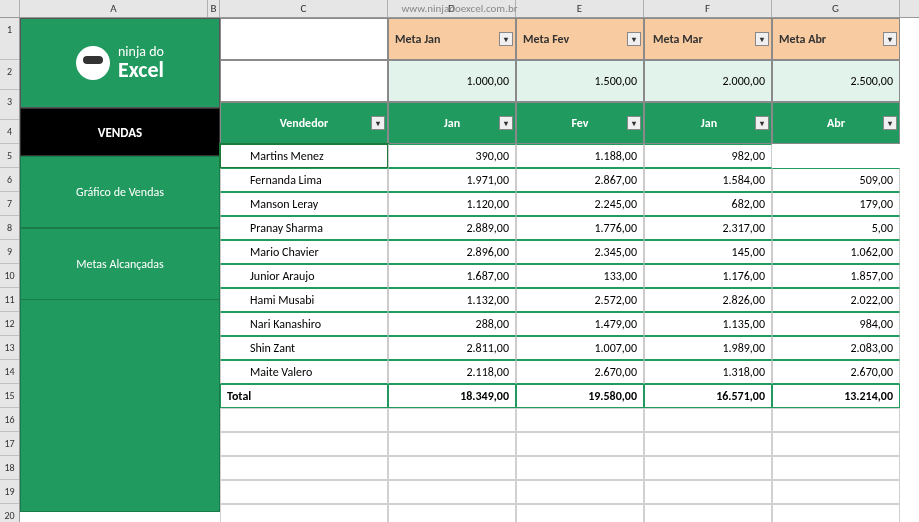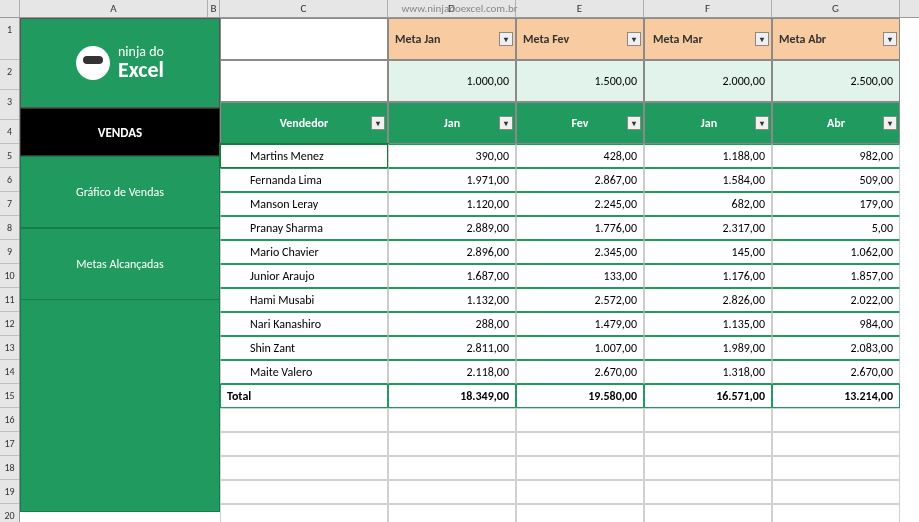--- a/index.html
+++ b/index.html
@@ -167,21 +167,20 @@
         <div class="cell cG tbl-hdr">
             <span>Abr</span>
             <span class="dd">▾</span>
           </div>
       </div>
 
       <div id="data-rows">
           <div class="row data">
             <div class="cell cC selcell">Martins Menez</div>
             <div class="cell cD num">390,00</div>
-            <div class="cell cE num">428,00</div>
             <div class="cell cF num">1.188,00</div>
             <div class="cell cG num">982,00</div>
           </div>
           <div class="row data">
             <div class="cell cC">Fernanda Lima</div>
             <div class="cell cD num">1.971,00</div>
             <div class="cell cE num">2.867,00</div>
             <div class="cell cF num">1.584,00</div>
             <div class="cell cG num">509,00</div>
           </div>

